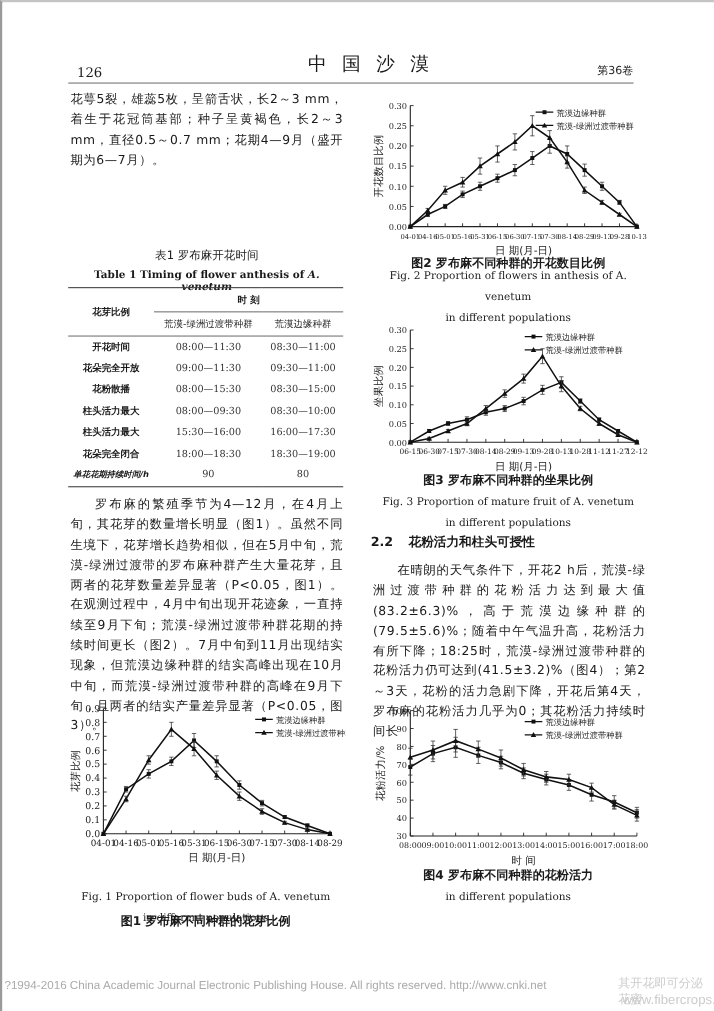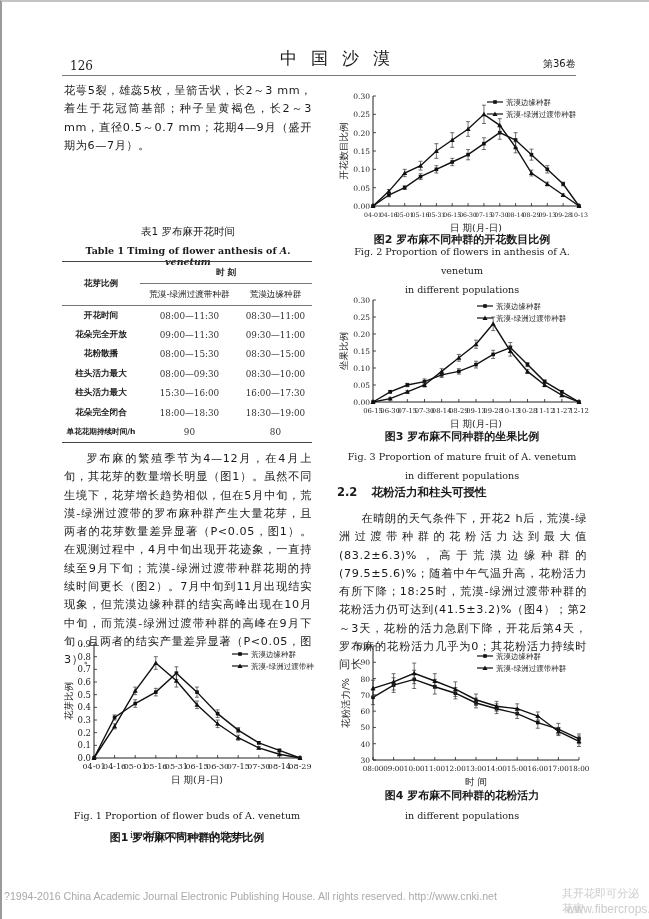--- a/index.html
+++ b/index.html
@@ -92,21 +92,21 @@
         <td class="cn">柱头活力最大</td>
         <td class="num">15:30—16:00</td>
         <td class="num">16:00—17:30</td>
       </tr>
       <tr style="height: 19.5px;">
         <td class="cn">花朵完全闭合</td>
         <td class="num">18:00—18:30</td>
         <td class="num">18:30—19:00</td>
       </tr>
       <tr style="height: 19.5px;">
-        <td class="cn" style="font-size: 7.6px;">单花花期持续时间/h</td>
+        <td class="cn" style="font-size: 7.6px; font-style: italic;">单花花期持续时间/h</td>
         <td class="num">90</td>
         <td class="num">80</td>
       </tr>
       <tr class="rule-thick">
         <td colspan="3" style="height:1px"></td>
       </tr>
     </tbody>
 </table>
 
 <div class="col" style="left:62px; top:448px; width:252px;">

